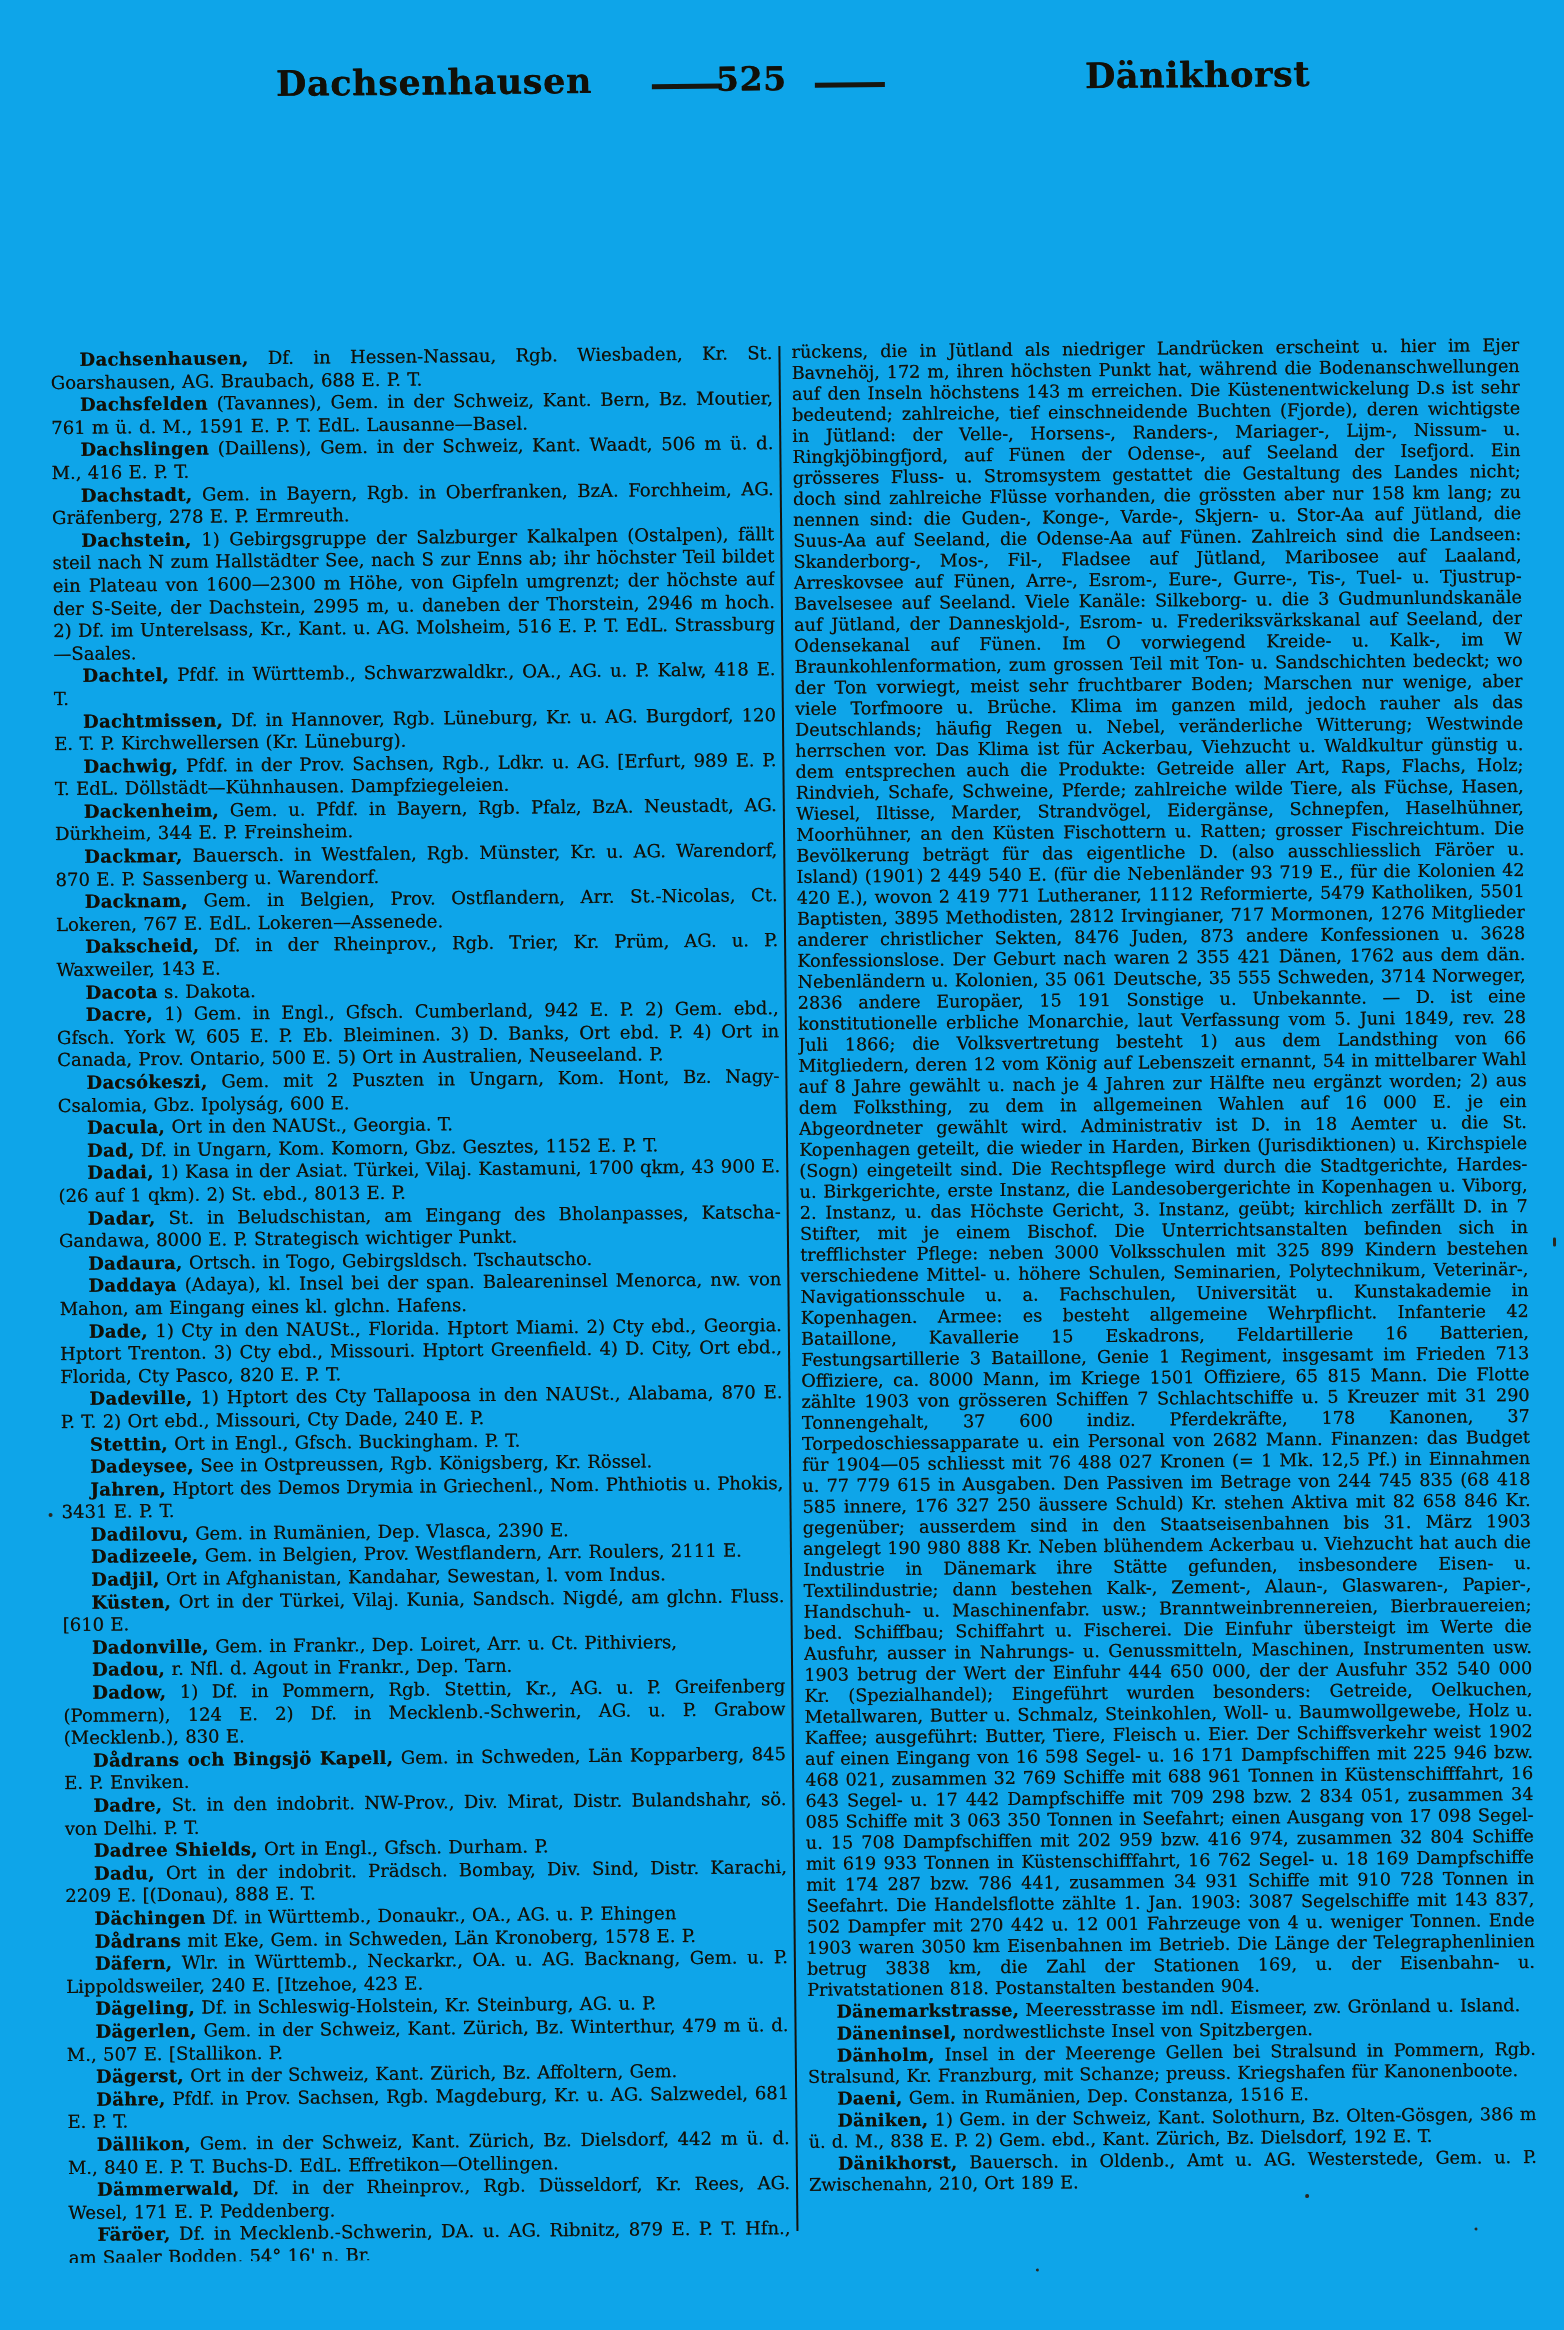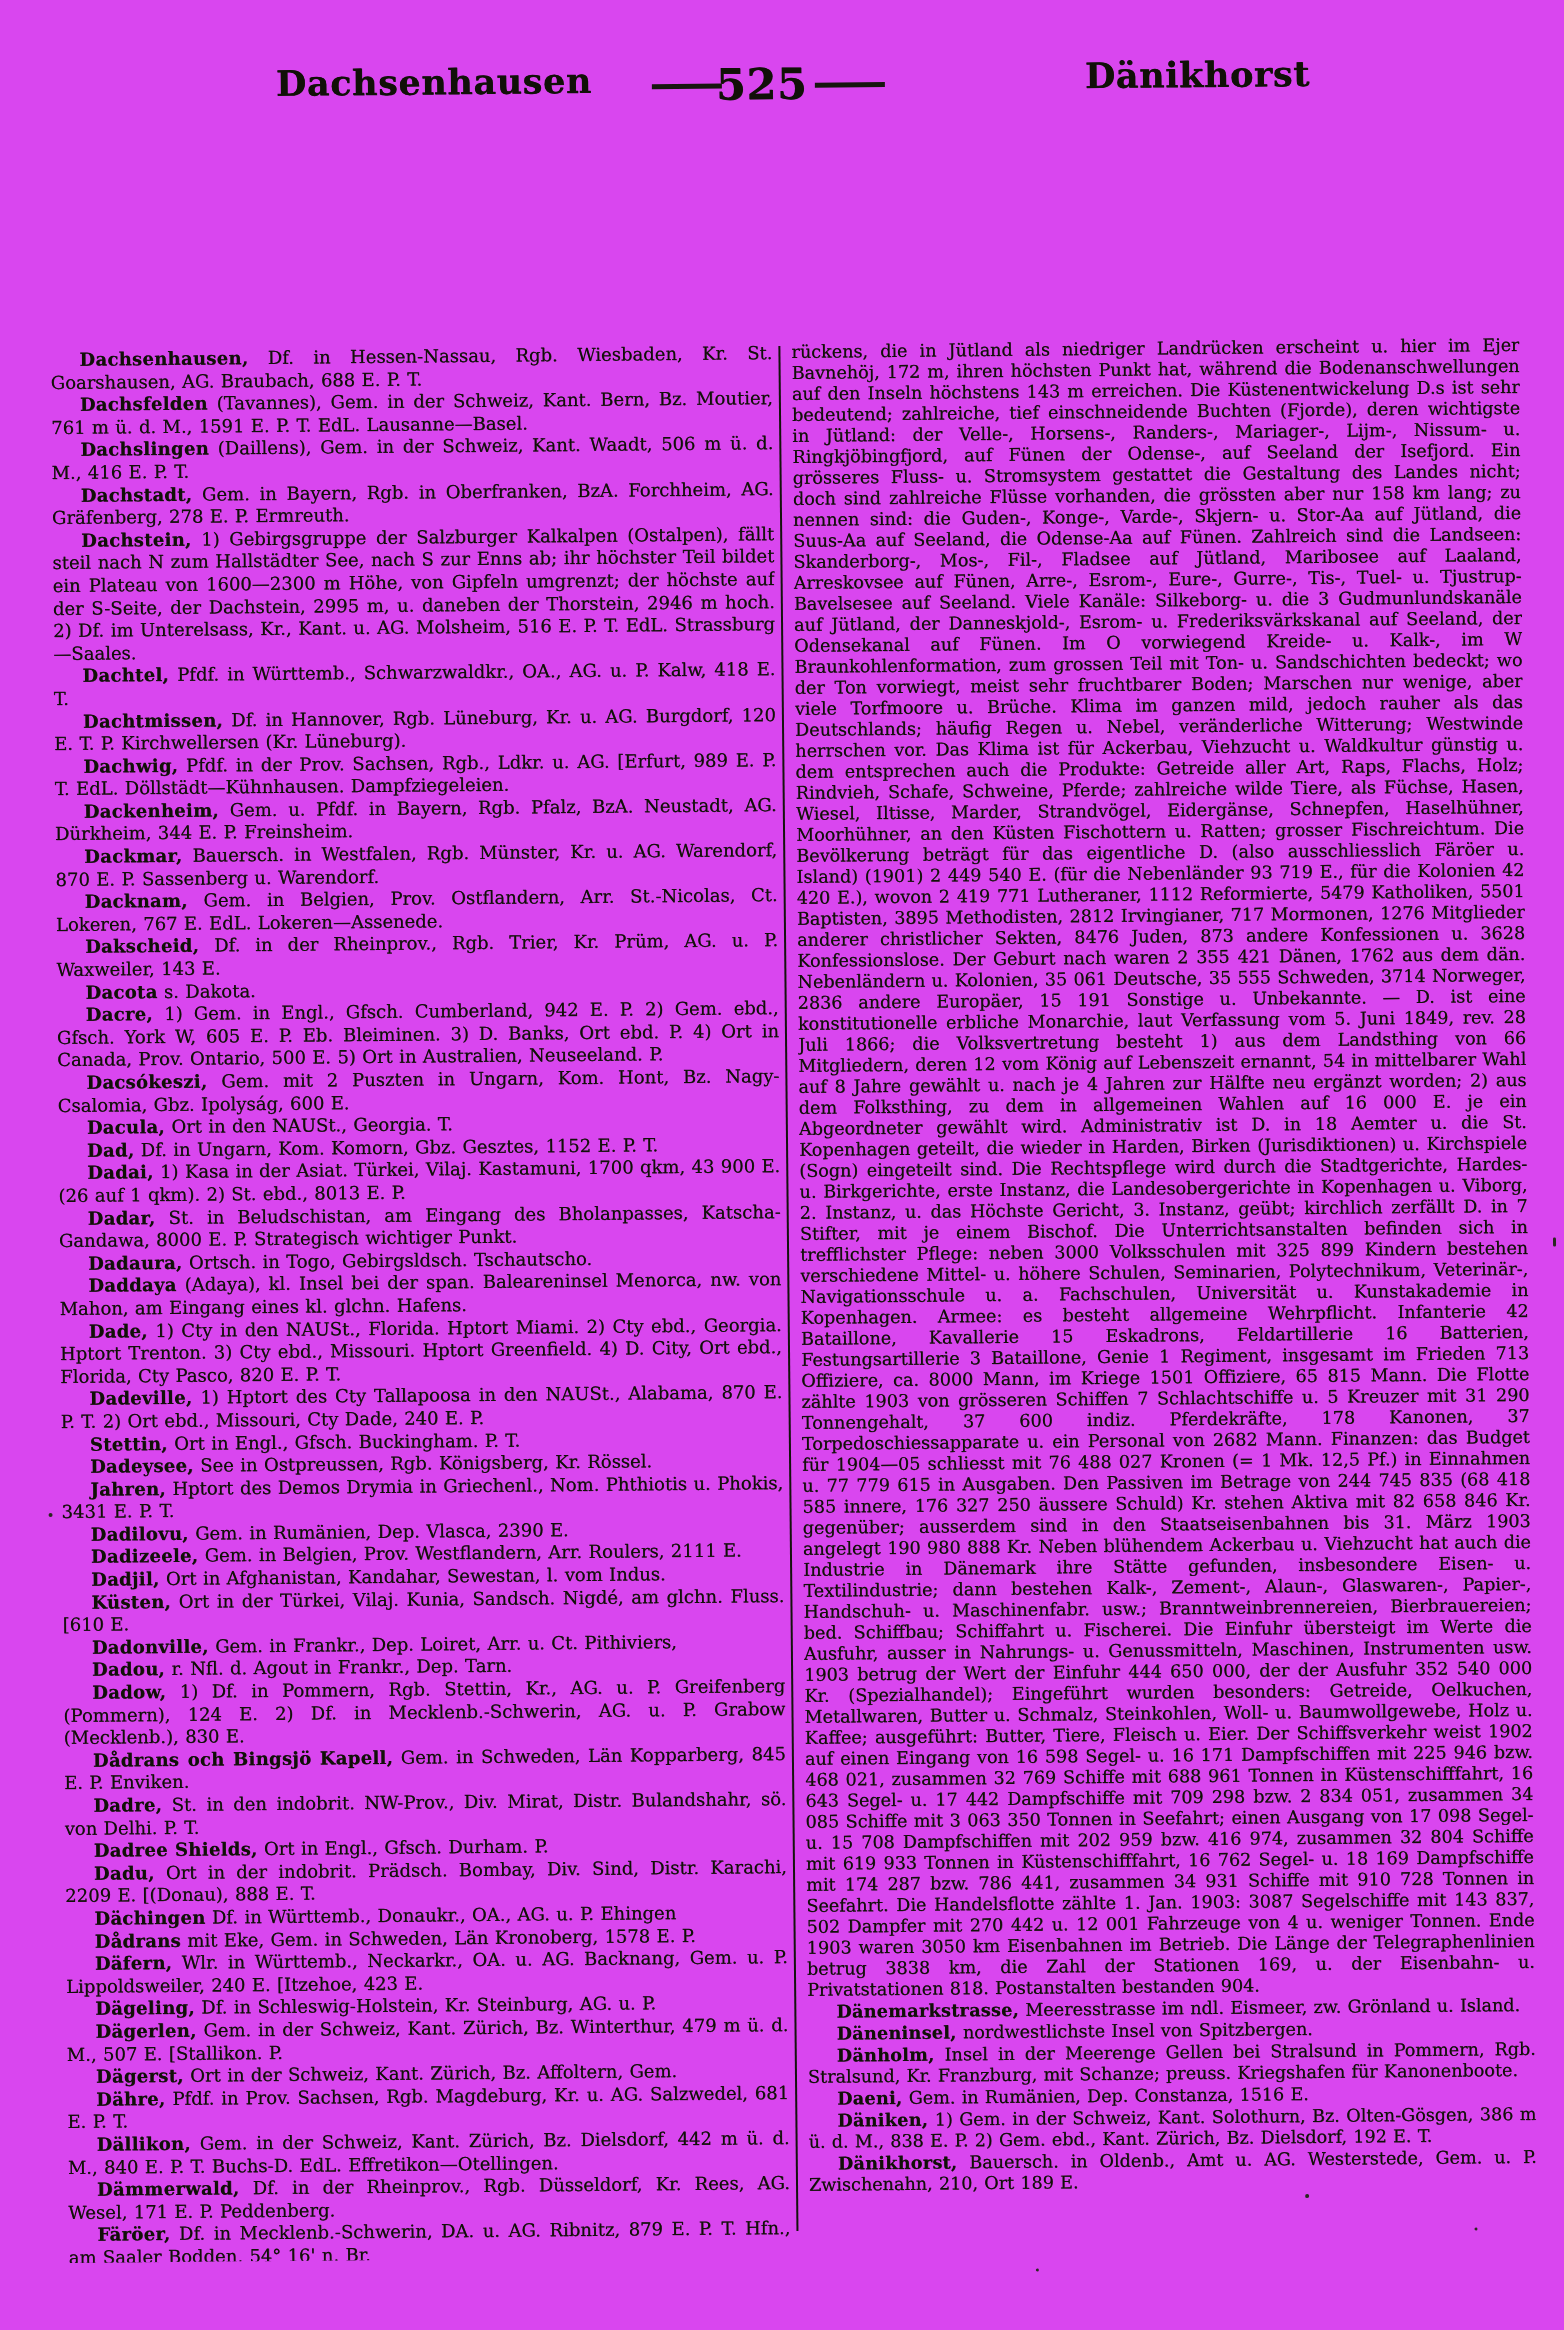--- a/index.html
+++ b/index.html
@@ -3,40 +3,40 @@
 <meta charset="utf-8">
 <style>
   html, body {
     margin: 0; padding: 0;
     width: 1564px; height: 2330px;
     overflow: hidden;
     background: #ffffff;
   }
   .sheet {
     position: absolute; inset: 0;
-    background: #d946ef;
+    background: #0ea5e9;
     color: #111008;
     font-family: "DejaVu Serif", serif;
   }
   .scan-content {
     position: absolute; inset: 0;
     transform: rotate(-0.55deg);
     transform-origin: 50% 40%;
   }
   
   .h-title {
     position: absolute;
     font-weight: bold;
     font-size: 35px;
     letter-spacing: 0.6px;
     white-space: nowrap;
     text-shadow: 0.4px 0.3px 0 #1a1a14;
   }
   .h-left  { left: 284px;  top: 58px; }
-  .h-num   { left: 724px; top: 59px; font-size: 43px; }
+  .h-num   { left: 724px; top: 59px; font-size: 33px; }
   .h-right { left: 1093px; top: 58px; }
   .h-dash {
     position: absolute;
     height: 5px;
     width: 70px;
     background: #17160f;
   }
   .h-dash-left  { left: 660px; top: 83px; }
   .h-dash-right { left: 823px; top: 83px; }
   

